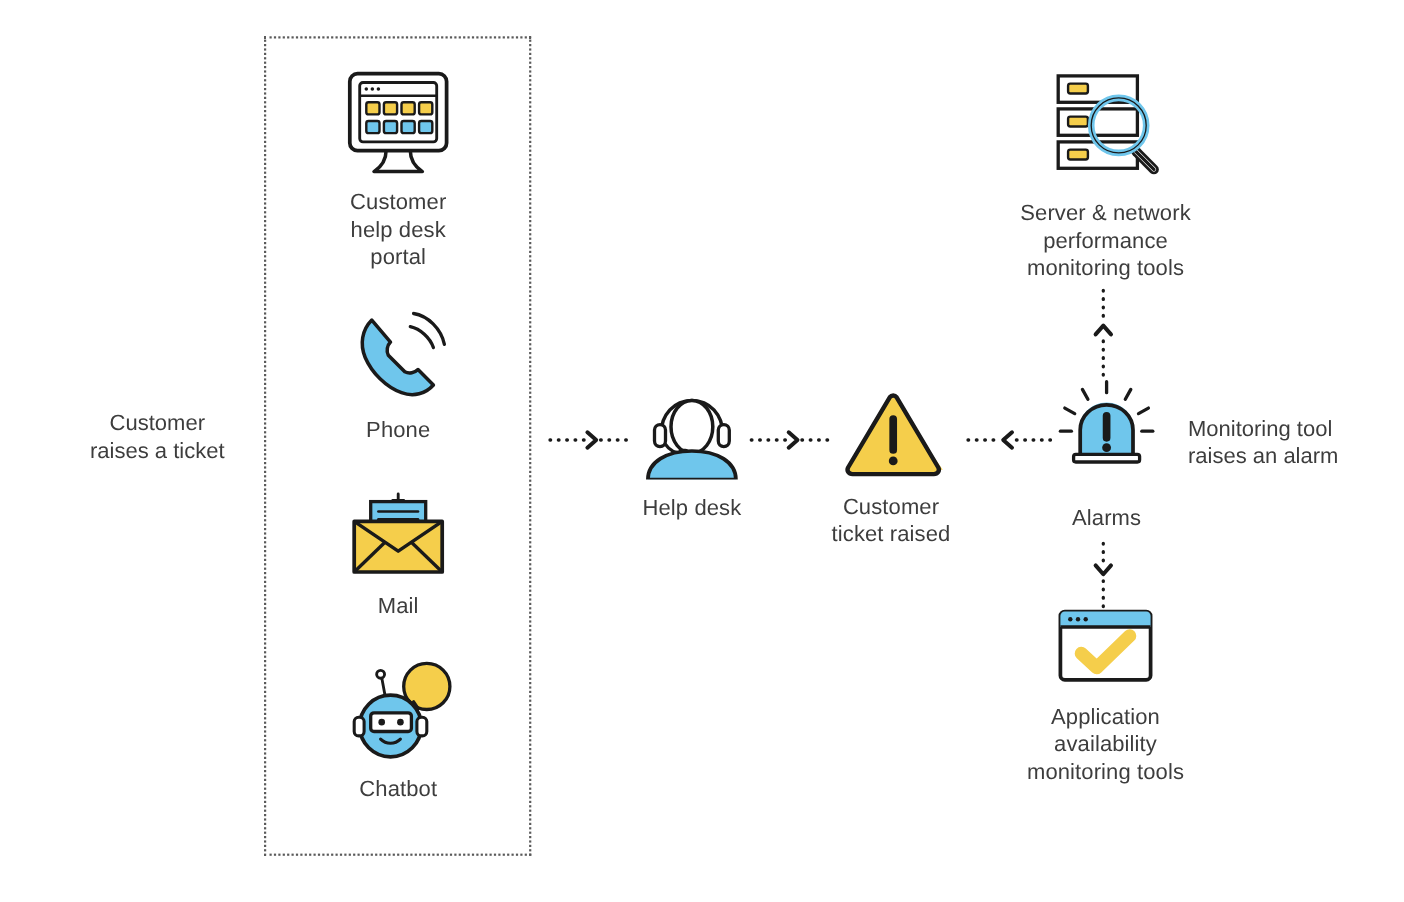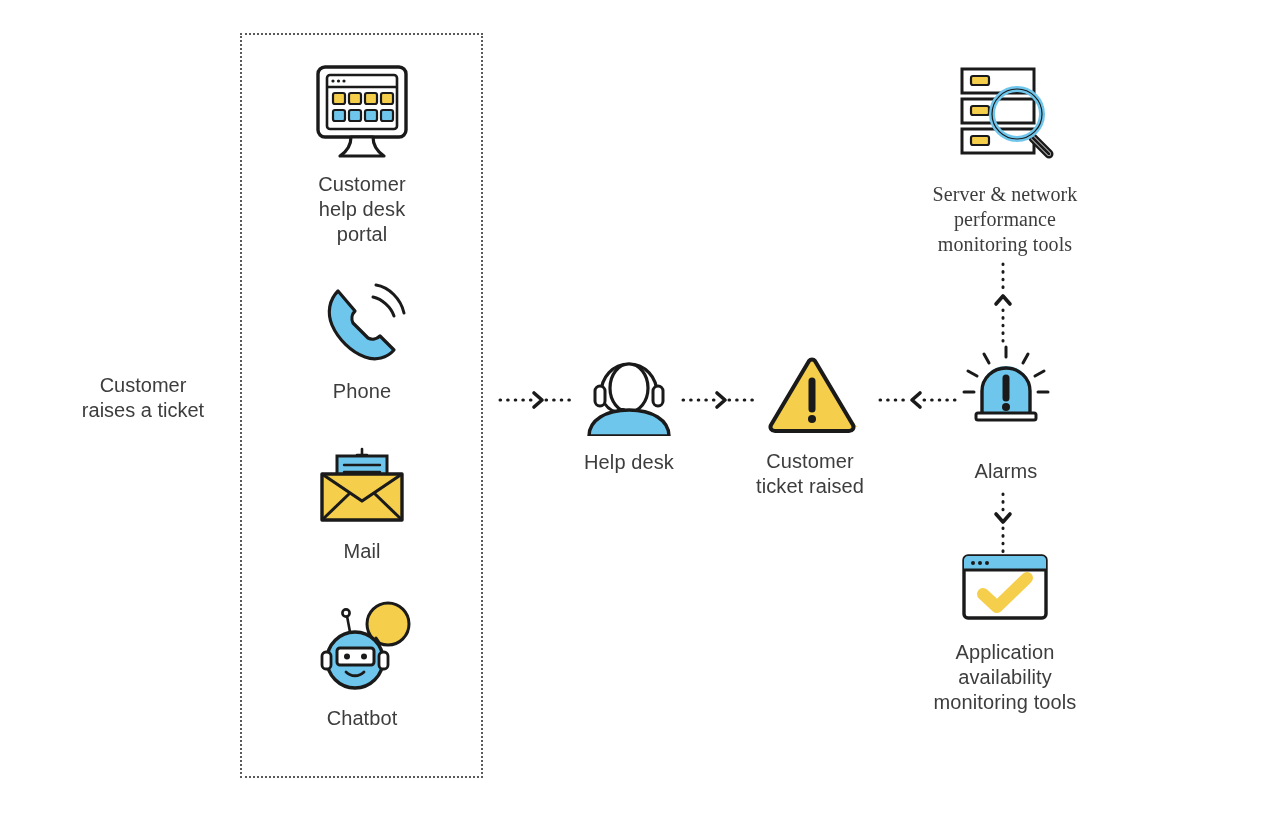--- a/index.html
+++ b/index.html
@@ -211,20 +211,22 @@
         <path d="M30 70 L30 46 C30 32 41 21 55 21 C69 21 80 32 80 46 L80 70 Z" fill="#6FC6EC"></path>
         <path d="M31 68 L31 46 C31 33 42 23 55 23 C68 23 79 33 79 46 L79 68" fill="none" stroke="#1A1A1A" stroke-width="3.4" stroke-linejoin="round"></path>
         <rect x="25" y="68" width="60" height="7" rx="2" fill="#fff" stroke="#1A1A1A" stroke-width="3"></rect>
         <path d="M55 33 L55 53" stroke="#1A1A1A" stroke-width="7" stroke-linecap="round"></path>
         <circle cx="55" cy="62" r="4" fill="#1A1A1A"></circle>
       </svg>
     </div>
     <div class="label" style="margin-top:32px;">Alarms</div>
   </div>
 
+  <div class="side-label" style="left:1080px; top:378px; width:185px; text-align:left;">Monitoring tool
+raises an alarm</div>
 
   <div class="arrow" style="left:993px; top:262px;">
     <svg width="20" height="84" viewBox="0 0 20 84">
       <line x1="10" y1="2" x2="10" y2="30" stroke="#1A1A1A" stroke-width="3" stroke-linecap="round" stroke-dasharray="0.6 7"></line>
       <path d="M3 42 L10 34 L17 42" fill="none" stroke="#1A1A1A" stroke-width="3.6" stroke-linecap="round" stroke-linejoin="round"></path>
       <line x1="10" y1="48" x2="10" y2="82" stroke="#1A1A1A" stroke-width="3" stroke-linecap="round" stroke-dasharray="0.6 7"></line>
     </svg>
   </div>
 
   <div class="node" style="left:920px; top:60px; width:170px;">
@@ -241,21 +243,21 @@
           <rect x="26" y="76" width="18" height="9" rx="2"></rect>
         </g>
         <line x1="88" y1="78" x2="104" y2="94" stroke="#1A1A1A" stroke-width="9" stroke-linecap="round"></line>
         <line x1="88" y1="78" x2="104" y2="94" stroke="#fff" stroke-width="4" stroke-linecap="round"></line>
         <line x1="88" y1="78" x2="104" y2="94" stroke="#1A1A1A" stroke-width="2" stroke-linecap="round" stroke-opacity="0"></line>
         <path d="M86 76 L104 94" stroke="#1A1A1A" stroke-width="3" stroke-linecap="round"></path>
         <circle cx="72" cy="54" r="25" fill="none" stroke="#6FC6EC" stroke-width="6"></circle>
         <circle cx="72" cy="54" r="25" fill="none" stroke="#1A1A1A" stroke-width="1.2"></circle>
       </svg>
     </div>
-    <div class="label" style="margin-top:18px;font-family:Liberation Serif, serif;">Server &amp; network
+    <div class="label" style="margin-top:18px;">Server &amp; network
 performance
 monitoring tools</div>
   </div>
 
   <div class="arrow" style="left:993px; top:492px;">
     <svg width="20" height="62" viewBox="0 0 20 62">
       <line x1="10" y1="2" x2="10" y2="20" stroke="#1A1A1A" stroke-width="3" stroke-linecap="round" stroke-dasharray="0.6 7"></line>
       <path d="M3 22 L10 30 L17 22" fill="none" stroke="#1A1A1A" stroke-width="3.6" stroke-linecap="round" stroke-linejoin="round"></path>
       <line x1="10" y1="36" x2="10" y2="60" stroke="#1A1A1A" stroke-width="3" stroke-linecap="round" stroke-dasharray="0.6 7"></line>
     </svg>

